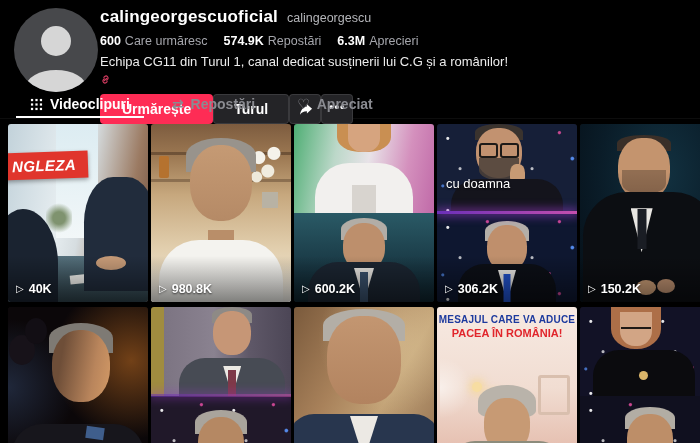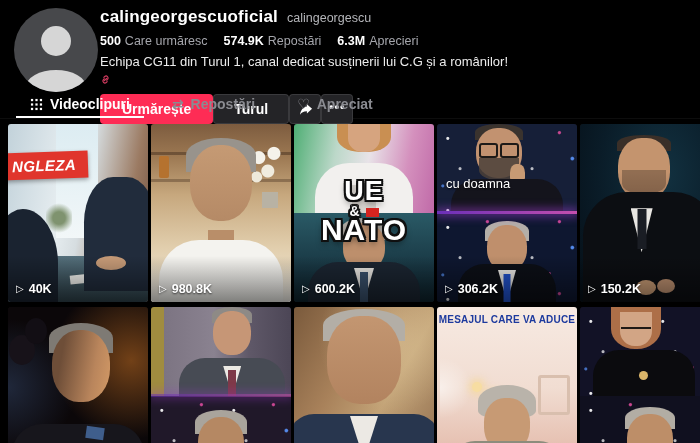--- a/index.html
+++ b/index.html
@@ -82,21 +82,21 @@
 <div class="header">
   <div class="avatar">
     <div class="head"></div>
     <div class="shoulders"></div>
   </div>
   <div class="info">
     <div>
       <span class="uname">calingeorgescuoficial</span><span class="handle">calingeorgescu</span>
     </div>
     <div class="stats">
-      <b>500</b>
+      <b>600</b>
       <span class="lbl">Care urmăresc</span>
       <b>574.9K</b>
       <span class="lbl">Repostări</span>
       <b>6.3M</b>
       <span class="lbl">Aprecieri</span>
     </div>
     <div class="bio">Echipa CG11 din Turul 1, canal dedicat susținerii lui C.G și a românilor!</div>
     <div class="linkrow">
       <svg width="11" height="11" viewBox="0 0 12 12">
         <path d="M4.8 7.2 L7.2 4.8 M4.2 3.7 l1-1 a2.2 2.2 0 0 1 3.1 3.1 l-1 1 M7.8 8.3 l-1 1 a2.2 2.2 0 0 1 -3.1 -3.1 l1-1" stroke="currentColor" stroke-width="1.3" fill="none" stroke-linecap="round"></path>
@@ -196,25 +196,20 @@
         <div class="abs" style="left:50%;bottom:0;transform:translateX(-50%);width:24px;height:28px;background:#d8d4cf"></div>
       </div>
       <div class="abs" style="left:0;top:50%;width:100%;height:50%;background:linear-gradient(180deg,#2a5a66 0%,#16323e 70%,#0e232c 100%)">
         <div class="abs" style="left:50%;top:5px;transform:translateX(-50%);width:46px;height:22px;background:#b2ada6;border-radius:50% 50% 0 0"></div>
         <div class="abs" style="left:50%;top:10px;transform:translateX(-50%);width:42px;height:48px;background:#bd8f6c;border-radius:46%"></div>
         <div class="abs" style="left:50%;bottom:0;transform:translateX(-50%);width:112px;height:40px;background:#1b2531;border-radius:30px 30px 0 0"></div>
         <div class="abs" style="left:50%;bottom:0;transform:translateX(-50%);width:20px;height:34px;background:#e8e6e2;clip-path:polygon(0 0,100% 0,50% 100%)"></div>
         <div class="abs" style="left:50%;bottom:0;transform:translateX(-50%);width:8px;height:30px;background:#39506b"></div>
       </div>
     </div>
-    <div class="abs" style="left:0;top:54px;width:100%;text-align:center;z-index:4">
-      <div class="outl" style="font-size:27px">UE</div>
-      <div class="outl amp" style="font-size:14px;margin-top:-1px">&amp;</div>
-      <div class="outl" style="font-size:30px;margin-top:-3px">NATO</div>
-    </div>
     <div class="grad"></div>
     <div class="views">
       <span class="playg">▷</span>
       <span>600.2K</span>
     </div>
   </div>
 
   <div class="cell">
     <div class="art">
       <div class="abs spk" style="left:0;top:0;width:100%;height:50%;background-color:#161f38">
@@ -307,20 +302,21 @@
       <div class="abs rnd" style="left:25%;top:42%;width:10px;height:10px;background:#f7dda2;box-shadow:0 0 8px 3px rgba(245,215,150,.8)"></div>
       <div class="abs rnd" style="left:37%;top:48%;width:8px;height:8px;background:#f7dda2;box-shadow:0 0 7px 3px rgba(245,215,150,.7)"></div>
       <div class="abs" style="right:5%;top:38%;width:26px;height:34px;border:3px solid #d9bfae;border-radius:3px"></div>
 
       <div class="abs" style="left:50%;top:44%;transform:translateX(-50%);width:58px;height:32px;background:#b9b3aa;border-radius:50% 50% 20% 20%"></div>
       <div class="abs" style="left:50%;top:51%;transform:translateX(-50%);width:46px;height:54px;background:#c79a74;border-radius:45%"></div>
       <div class="abs" style="left:50%;bottom:0;transform:translateX(-50%);width:112px;height:25%;background:#8c8c7c;border-radius:24px 24px 0 0"></div>
 
     </div>
     <div class="abs" style="left:0;top:7px;width:100%;text-align:center;color:#1d3a9e;font-size:10px;font-weight:800;letter-spacing:.2px">MESAJUL CARE VA ADUCE</div>
+    <div class="abs" style="left:0;top:20px;width:100%;text-align:center;color:#e1252b;font-size:11px;font-weight:800">PACEA ÎN ROMÂNIA!</div>
   </div>
 
   <div class="cell">
     <div class="art">
       <div class="abs spk" style="left:0;top:0;width:100%;height:50%;background-color:#121226">
         <div class="abs" style="left:40%;top:0;transform:translateX(-50%);width:50px;height:42px;background:#ad6f48;border-radius:0 0 48% 48%"></div>
         <div class="abs" style="left:40%;top:5px;transform:translateX(-50%);width:32px;height:34px;background:#d2a585;border-radius:0 0 45% 45%"></div>
         <div class="abs" style="left:40%;top:12px;transform:translateX(-50%);width:30px;height:8px;border-bottom:2px solid #201a16"></div>
         <div class="abs" style="left:46%;bottom:0;transform:translateX(-50%);width:102px;height:46px;background:#0b0b0e;border-radius:26px 26px 0 0"></div>
         <div class="abs rnd" style="left:42%;bottom:16px;width:9px;height:9px;background:#d9b469"></div>

